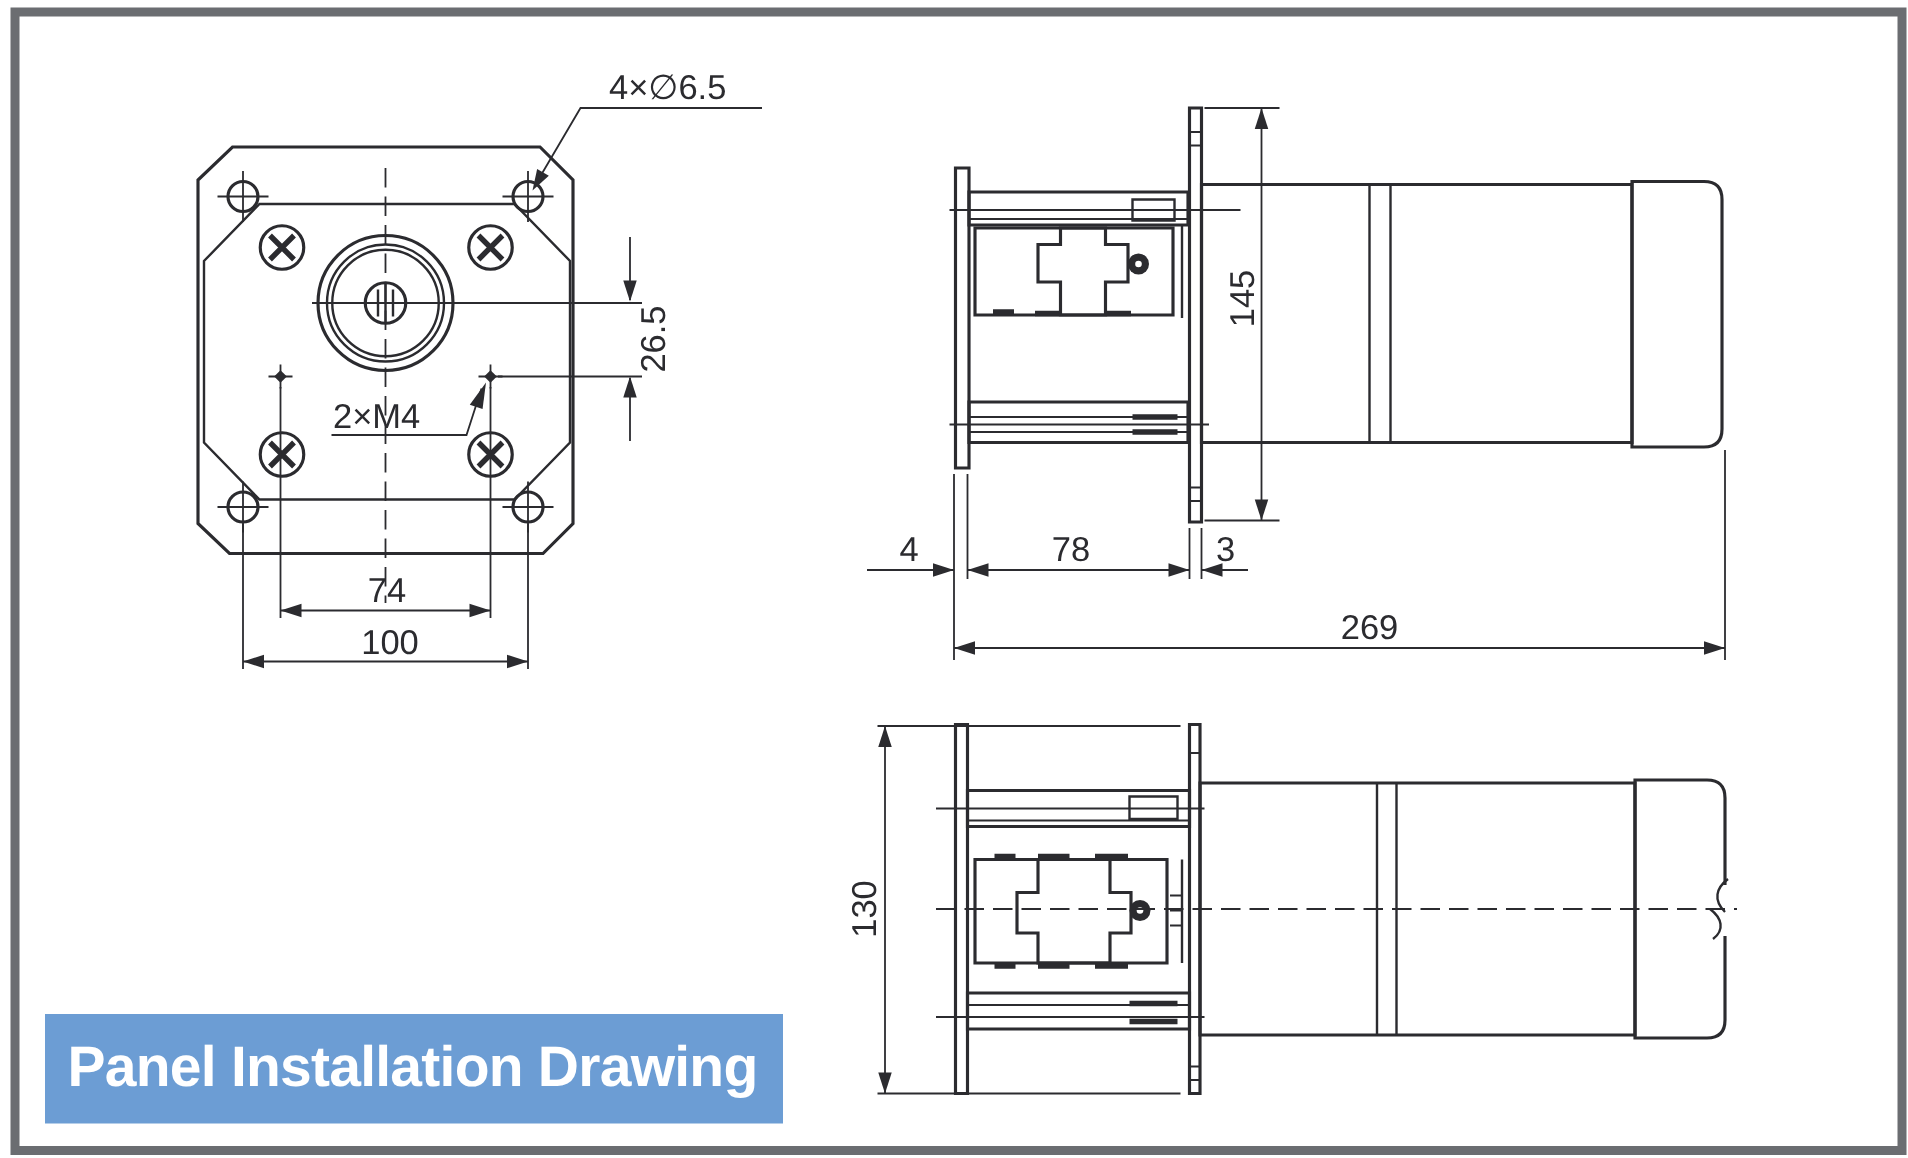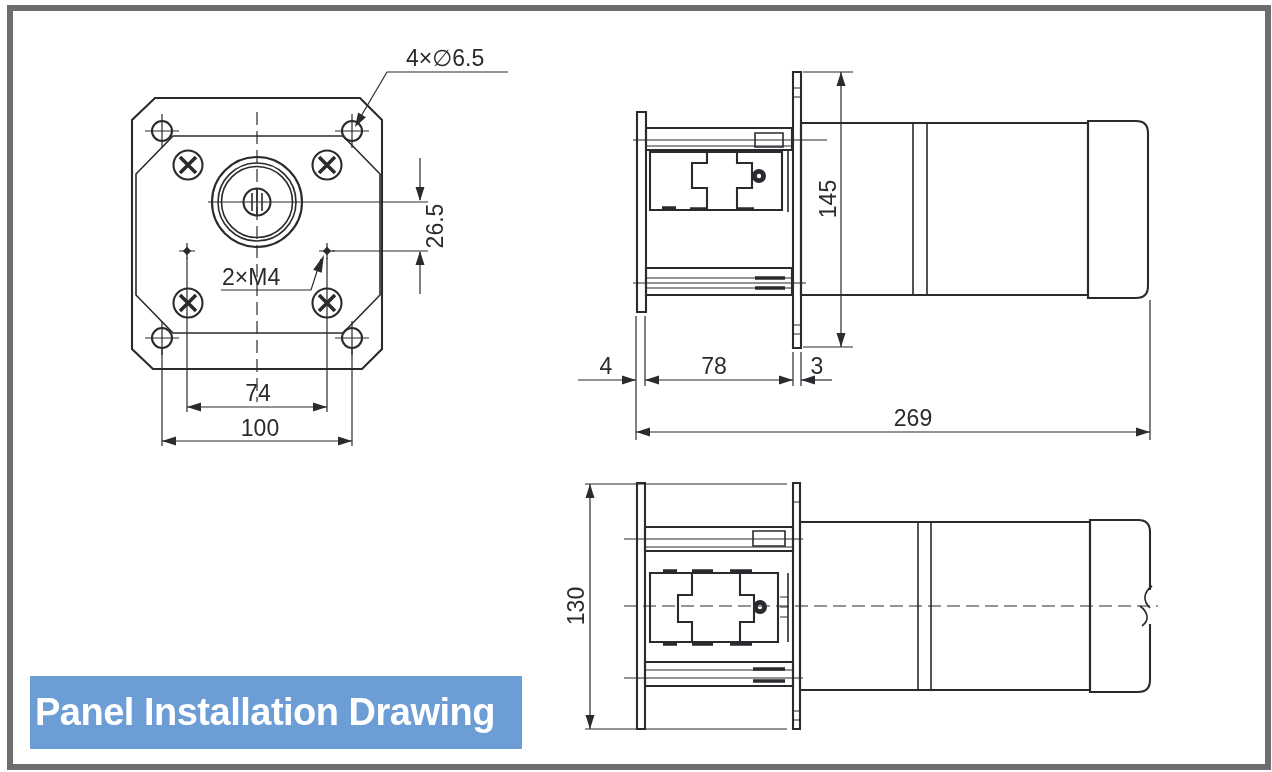--- a/index.html
+++ b/index.html
@@ -11,21 +11,21 @@
   svg *{vector-effect:non-scaling-stroke;}
   .ln{stroke:var(--line,#2b2b2f);fill:none;stroke-width:2.1;stroke-linecap:butt;stroke-linejoin:miter;}
   .md{stroke:var(--line,#2b2b2f);fill:none;stroke-width:1.6;}
   .thin{stroke:var(--line,#2b2b2f);fill:none;stroke-width:1.2;}
   .thk{stroke:var(--line,#2b2b2f);fill:none;stroke-width:3.6;}
   .fill{fill:var(--line,#2b2b2f);stroke:none;}
   .dash{stroke-dasharray:13 6;}
   text{fill:var(--line,#2b2b2f);font-family:"Liberation Sans",sans-serif;font-size:23px;}
   .banner{position:absolute;left:30px;top:676px;width:492px;height:73px;
           background:var(--banner,#6c9dd4);color:var(--banner-text,#fff);
-          display:flex;align-items:center;padding-left:5px;box-sizing:border-box;
+          display:flex;align-items:center;padding-left:15px;box-sizing:border-box;
           font-size:38px;font-weight:700;letter-spacing:-0.5px;white-space:nowrap;}
 </style>
 </head>
 <body>
 
 <div class="stage">
   <div class="frame"></div>
 
   <svg width="1272" height="772" viewBox="0 0 1272 772">
 

